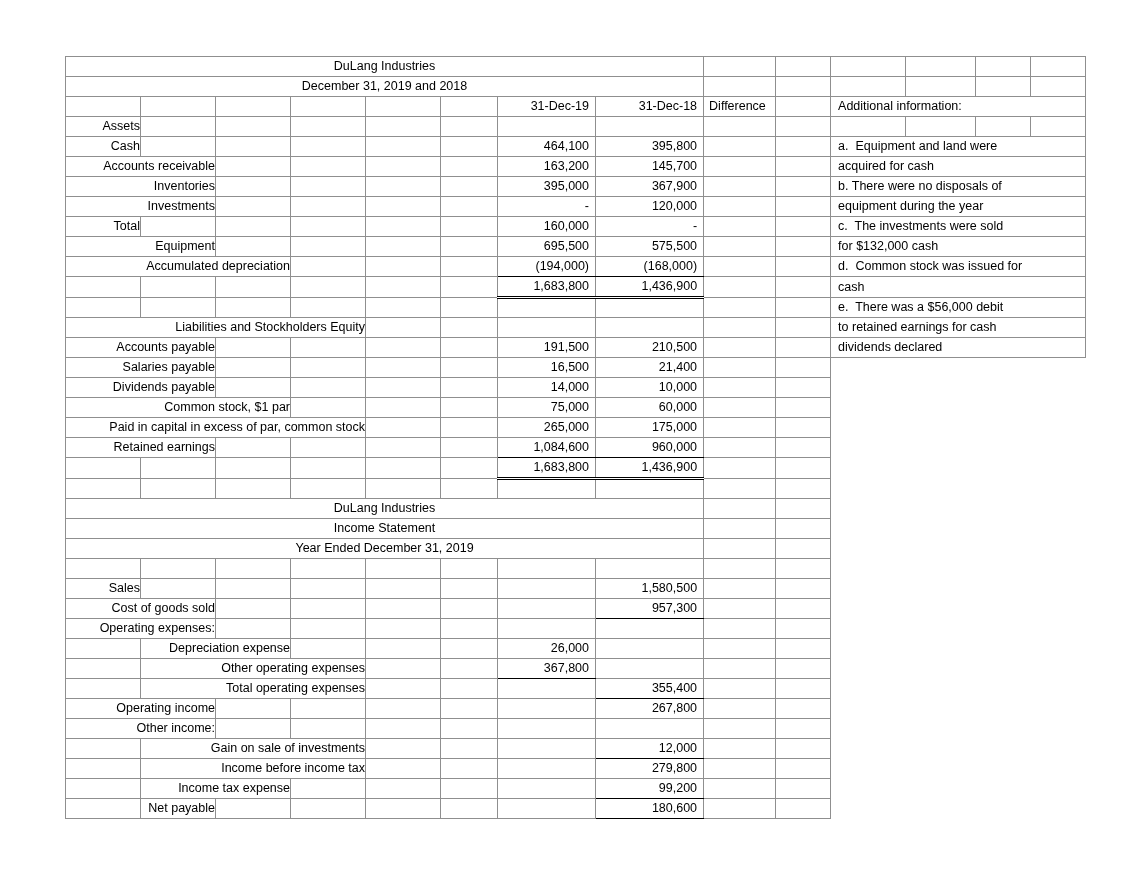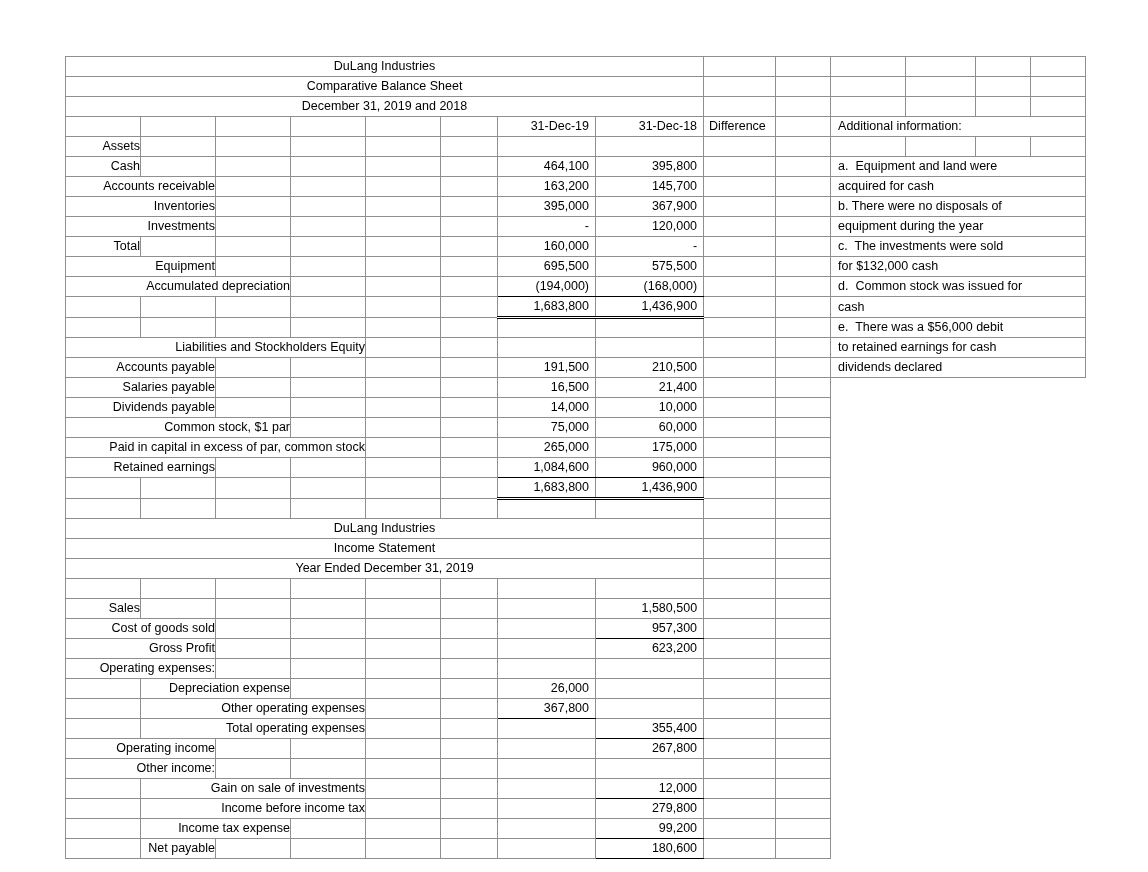--- a/index.html
+++ b/index.html
@@ -48,29 +48,20 @@
       <tr>
         <td class="g title" colspan="8">DuLang Industries</td>
         <td class="g"></td>
         <td class="g"></td>
         <td class="g"></td>
         <td class="g"></td>
         <td class="g"></td>
         <td class="g"></td>
       </tr>
       <tr>
-        <td class="g title" colspan="8">Comparative Balance Sheet</td>
-        <td class="g"></td>
-        <td class="g"></td>
-        <td class="g"></td>
-        <td class="g"></td>
-        <td class="g"></td>
-        <td class="g"></td>
-      </tr>
-      <tr>
         <td class="g title" colspan="8">December 31, 2019 and 2018</td>
         <td class="g"></td>
         <td class="g"></td>
         <td class="g"></td>
         <td class="g"></td>
         <td class="g"></td>
         <td class="g"></td>
       </tr>
       <tr>
         <td class="g"></td>
@@ -362,32 +353,20 @@
         <td class="void" colspan="4"></td>
       </tr>
       <tr>
         <td class="g label" colspan="2">Cost of goods sold</td>
         <td class="g"></td>
         <td class="g"></td>
         <td class="g"></td>
         <td class="g"></td>
         <td class="g num"></td>
         <td class="g num rule">957,300</td>
-        <td class="g"></td>
-        <td class="g"></td>
-        <td class="void" colspan="4"></td>
-      </tr>
-      <tr>
-        <td class="g label" colspan="2">Gross Profit</td>
-        <td class="g"></td>
-        <td class="g"></td>
-        <td class="g"></td>
-        <td class="g"></td>
-        <td class="g num"></td>
-        <td class="g num">623,200</td>
         <td class="g"></td>
         <td class="g"></td>
         <td class="void" colspan="4"></td>
       </tr>
       <tr>
         <td class="g label" colspan="2">Operating expenses:</td>
         <td class="g"></td>
         <td class="g"></td>
         <td class="g"></td>
         <td class="g"></td>

